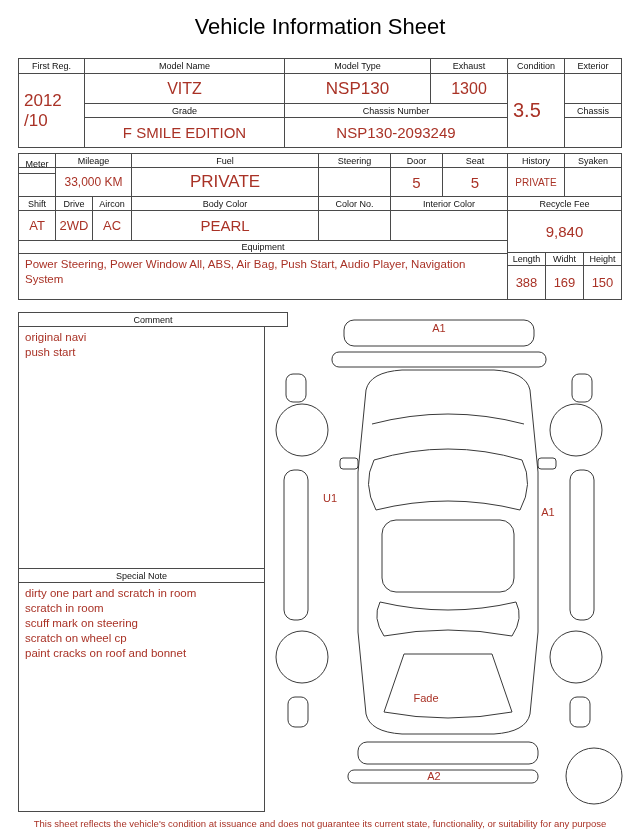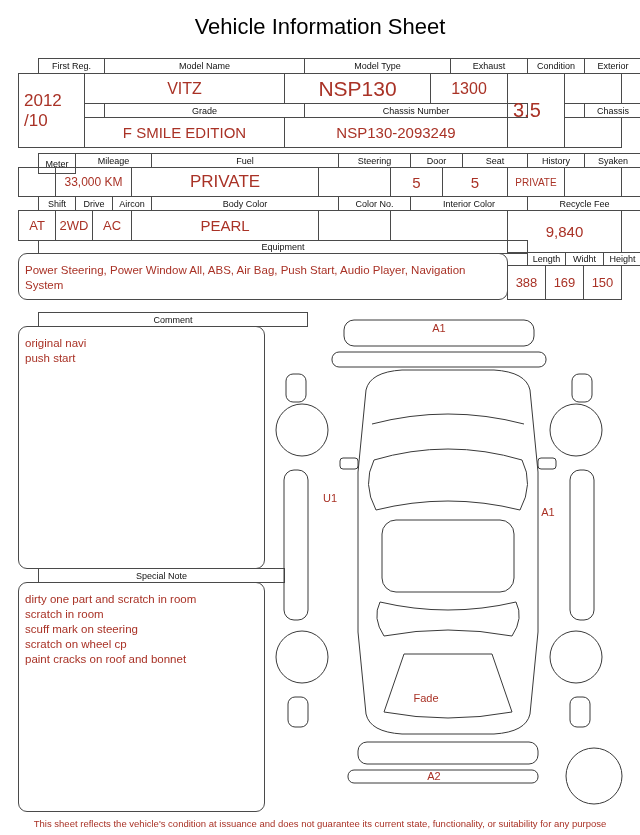--- a/index.html
+++ b/index.html
@@ -1,25 +1,25 @@
 <!DOCTYPE html>
 <html><head>
 <meta charset="utf-8">
 <style>
   html,body{margin:0;padding:0;background:#fff;}
   .page{position:relative;width:640px;height:835px;background:#ffffff;
         font-family:"Liberation Sans",sans-serif;overflow:hidden;}
   .abs{position:absolute;box-sizing:border-box;}
   .cell{position:absolute;box-sizing:border-box;border:1px solid #4a4a4a;background:transparent;
         display:flex;align-items:center;justify-content:center;overflow:hidden;}
-  .hdr{font-size:9px;color:#111;margin-left:20px;}
+  .hdr{font-size:9px;color:#111;}
   .val{color:#A93226;}
   .left{justify-content:flex-start;padding-left:5px;}
   .pre{white-space:pre-line;}
-  .blocktxt{display:block;text-align:left;padding:9px 6px;line-height:1.3;border-radius:9px;}
+  .blocktxt{display:block;text-align:left;padding:3px 6px;line-height:1.3;}
   .title{position:absolute;left:0;top:14px;width:640px;text-align:center;
          font-size:22px;font-weight:400;color:#000;}
   .footer{position:absolute;left:18px;top:818px;width:604px;text-align:center;
           font-size:9.5px;color:#A93226;}
   svg .ln{fill:none;stroke:#3a3a3a;stroke-width:1;}
   svg .svg-label{font-family:"Liberation Sans",sans-serif;font-size:11px;fill:#A93226;}
 </style>
 </head>
 <body>
 
@@ -28,21 +28,21 @@
   <div class="title">Vehicle Information Sheet</div>
 
   <div class="cell hdr" style="left:18px;top:58px;width:67px;height:16px">First Reg.</div>
   <div class="cell hdr" style="left:84px;top:58px;width:201px;height:16px">Model Name</div>
   <div class="cell hdr" style="left:284px;top:58px;width:147px;height:16px">Model Type</div>
   <div class="cell hdr" style="left:430px;top:58px;width:78px;height:16px">Exhaust</div>
 
   <div class="cell val pre left" style="left:18px;top:73px;width:67px;height:75px;font-size:17px">2012
 /10</div>
   <div class="cell val" style="left:84px;top:73px;width:201px;height:31px;font-size:16px">VITZ</div>
-  <div class="cell val" style="left:284px;top:73px;width:147px;height:31px;font-size:21px">NSP130</div>
+  <div class="cell val" style="left:284px;top:73px;width:147px;height:31px;font-size:17px">NSP130</div>
   <div class="cell val" style="left:430px;top:73px;width:78px;height:31px;font-size:16px">1300</div>
 
   <div class="cell hdr" style="left:84px;top:103px;width:201px;height:15px">Grade</div>
   <div class="cell hdr" style="left:284px;top:103px;width:224px;height:15px">Chassis Number</div>
   <div class="cell val" style="left:84px;top:117px;width:201px;height:31px;font-size:15px">F SMILE EDITION</div>
   <div class="cell val" style="left:284px;top:117px;width:224px;height:31px;font-size:15px">NSP130-2093249</div>
 
   <div class="cell hdr" style="left:507px;top:58px;width:58px;height:16px">Condition</div>
   <div class="cell hdr" style="left:564px;top:58px;width:58px;height:16px">Exterior</div>
   <div class="cell val left" style="left:507px;top:73px;width:58px;height:75px;font-size:20px">3.5</div>

